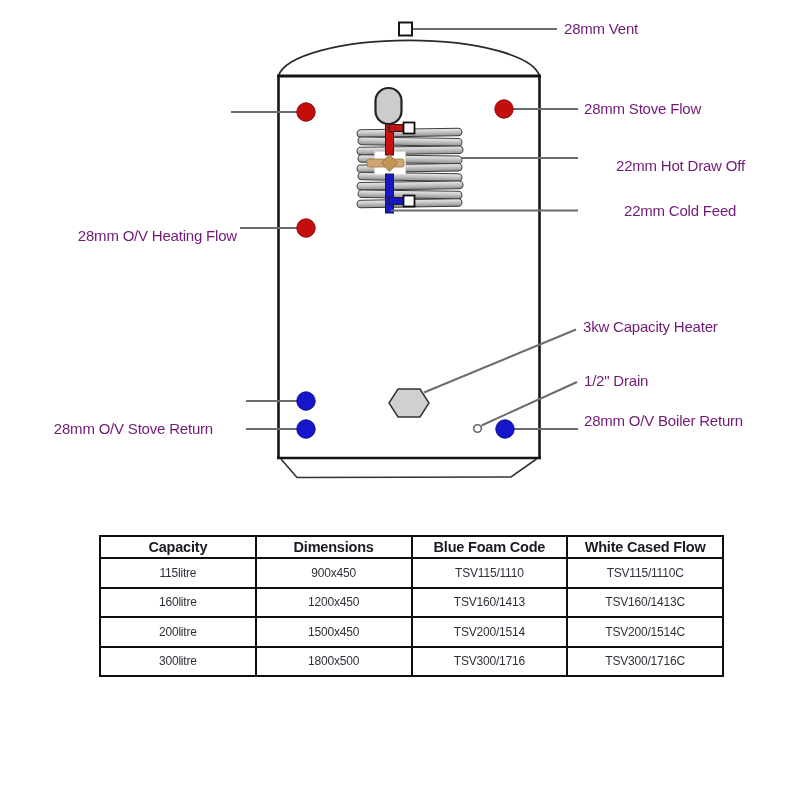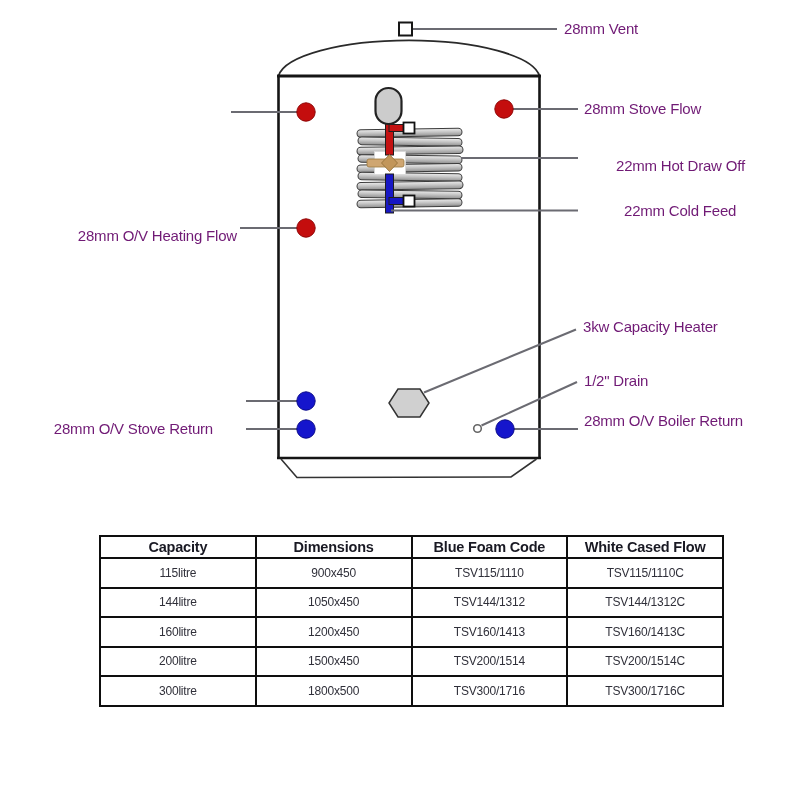--- a/index.html
+++ b/index.html
@@ -122,26 +122,20 @@
         </tr>
     </thead>
     <tbody>
         <tr>
           <td>115litre</td>
           <td>900x450</td>
           <td>TSV115/1110</td>
           <td>TSV115/1110C</td>
         </tr>
         <tr>
-          <td>144litre</td>
-          <td>1050x450</td>
-          <td>TSV144/1312</td>
-          <td>TSV144/1312C</td>
-        </tr>
-        <tr>
           <td>160litre</td>
           <td>1200x450</td>
           <td>TSV160/1413</td>
           <td>TSV160/1413C</td>
         </tr>
         <tr>
           <td>200litre</td>
           <td>1500x450</td>
           <td>TSV200/1514</td>
           <td>TSV200/1514C</td>

